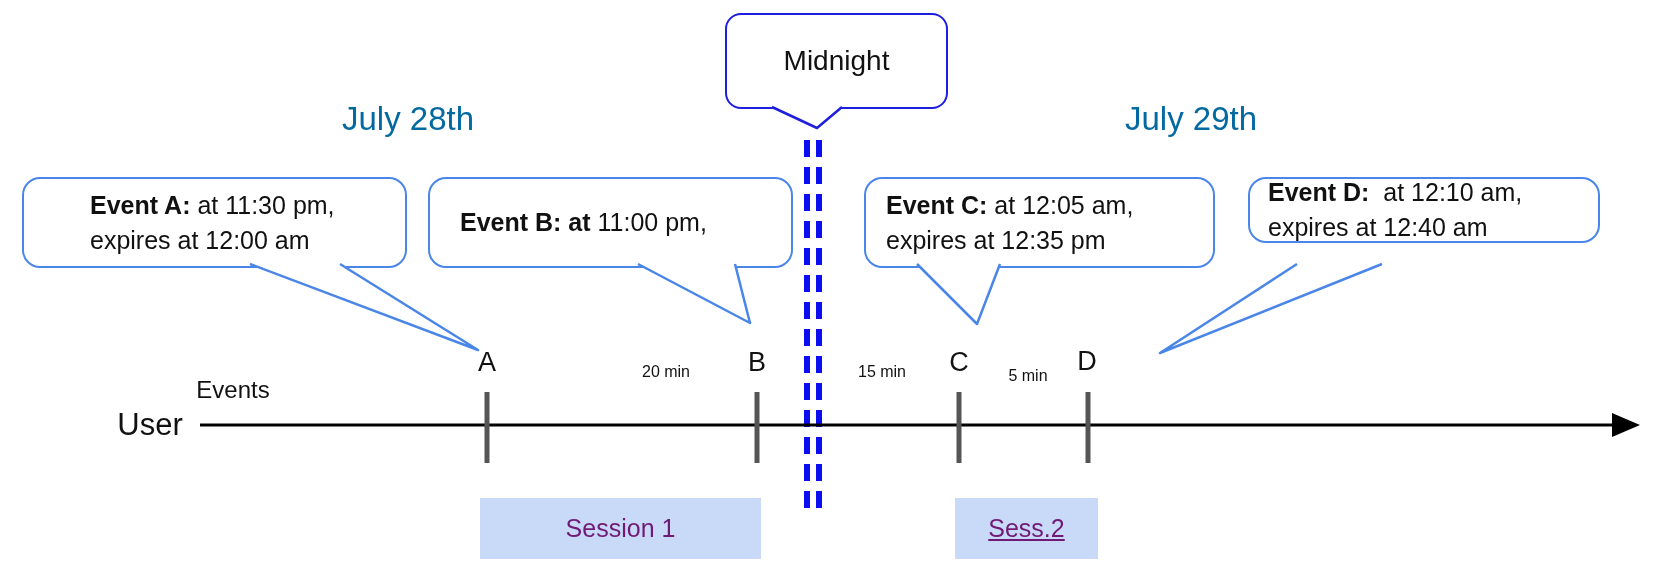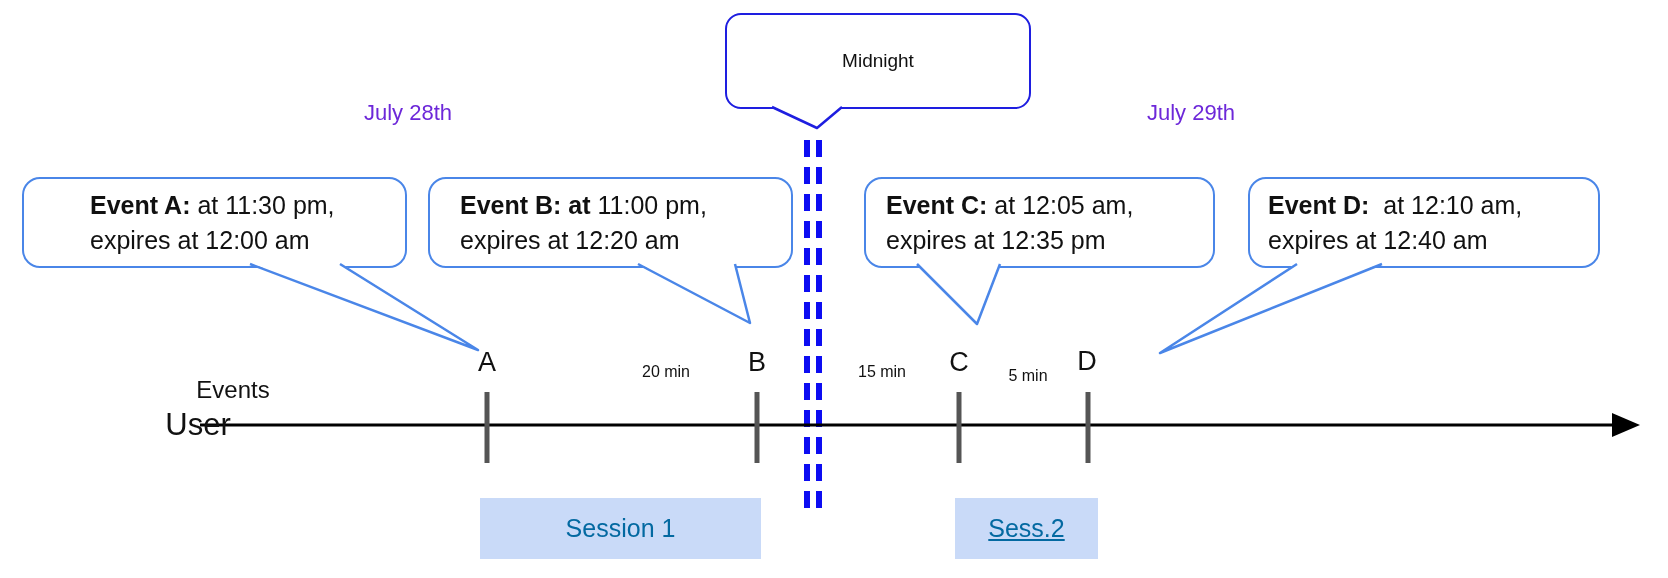--- a/index.html
+++ b/index.html
@@ -11,46 +11,46 @@
     --axis:#000000;
   }
   html,body{margin:0;padding:0;background:#fff;}
   #stage{
     position:relative;width:1668px;height:578px;background:#ffffff;overflow:hidden;
     font-family:"Liberation Sans", sans-serif;color:#111;
   }
   .abs{position:absolute;}
   .ctr{transform:translateX(-50%);white-space:nowrap;}
 
-  .date-label{font-size:22px;color:#6d28d9;}
+  .date-label{font-size:33px;color:#0369a1;}
   .events-label{font-size:24px;margin-top:24px;}
   .user-label{font-size:31px;}
   .tick-label{font-size:27px;}
   .interval-label{font-size:16px;}
 
   .callout{
     position:absolute;background:#fff;border:2.5px solid var(--event-border);
     border-radius:18px;box-sizing:border-box;
     display:flex;flex-direction:column;justify-content:center;
     font-size:25px;line-height:35px;
   }
   .callout .l1{white-space:pre;}
   .callout .l2{white-space:pre;}
   .callout .b{font-weight:bold;}
 
   .midnight-box{
-    position:absolute;left:725px;top:13px;width:306px;height:96px;
+    position:absolute;left:725px;top:13px;width:223px;height:96px;
     background:#fff;border:2.5px solid var(--midnight-border);border-radius:16px;
     box-sizing:border-box;display:flex;align-items:center;justify-content:center;
-    font-size:19px;
+    font-size:28px;
   }
 
   .session-box{
     position:absolute;top:498px;height:61px;background:var(--session-fill);
-    display:flex;align-items:center;justify-content:center;font-size:25px;color:#0369a1;
+    display:flex;align-items:center;justify-content:center;font-size:25px;color:#701a75;
   }
 
   svg.overlay{position:absolute;left:0;top:0;z-index:5;pointer-events:none;}
   .tail-fill{fill:#ffffff;stroke:none;}
   .tail-edge{fill:none;stroke:var(--event-border);stroke-width:2.5;stroke-linejoin:round;}
   .tail-edge-mid{fill:none;stroke:var(--midnight-border);stroke-width:2.5;stroke-linejoin:round;}
   .tick{stroke:var(--tick);stroke-width:5;}
   .axis-line{stroke:var(--axis);stroke-width:3;}
   .axis-head{fill:var(--axis);}
   .mid-dash{stroke:var(--midnight-dash);stroke-width:6;stroke-dasharray:17 10;}
@@ -68,29 +68,28 @@
     <span>Midnight</span>
   </div>
 
   <div class="callout" style="left:22px;top:177px;width:385px;height:91px;padding-left:66px;">
     <div class="l1"><span class="b">Event A:</span><span> at 11:30 pm,</span></div>
     <div class="l2">expires at 12:00 am</div>
   </div>
 
   <div class="callout" style="left:428px;top:177px;width:365px;height:91px;padding-left:30px;">
     <div class="l1"><span class="b">Event B: at</span><span> 11:00 pm,</span></div>
-    <div class="l2">expires at 12:20 am</div>
   </div>
 
   <div class="callout" style="left:864px;top:177px;width:351px;height:91px;padding-left:20px;">
     <div class="l1"><span class="b">Event C:</span><span> at 12:05 am,</span></div>
     <div class="l2">expires at 12:35 pm</div>
   </div>
 
-  <div class="callout" style="left:1248px;top:177px;width:352px;height:91px;padding-left:18px;">
+  <div class="callout" style="left:1248px;top:177px;width:352px;height:66px;padding-left:18px;">
     <div class="l1"><span class="b">Event D:</span><span>  at 12:10 am,</span></div>
     <div class="l2">expires at 12:40 am</div>
   </div>
 
   <div class="session-box" style="left:480px;width:281px;">
     <span>Session 1</span>
   </div>
   <div class="session-box" style="left:955px;width:143px;text-decoration:underline;">
     <span>Sess.2</span>
   </div>
@@ -118,21 +117,21 @@
     <line class="axis-line" x1="200" y1="425" x2="1614" y2="425"></line>
     <polygon class="axis-head" points="1612,413 1640,425 1612,437"></polygon>
 
     <line class="tick" x1="487" y1="392" x2="487" y2="463"></line>
     <line class="tick" x1="757" y1="392" x2="757" y2="463"></line>
     <line class="tick" x1="959" y1="392" x2="959" y2="463"></line>
     <line class="tick" x1="1088" y1="392" x2="1088" y2="463"></line>
   </svg>
 
   <div class="abs ctr events-label txt" style="left:233px;top:352px;">Events</div>
-  <div class="abs ctr user-label txt" style="left:150px;top:407px;margin-left:48px;">User</div>
+  <div class="abs ctr user-label txt" style="left:150px;top:407px;">User</div>
 
   <div class="abs ctr tick-label txt" style="left:487px;top:347px;">A</div>
   <div class="abs ctr tick-label txt" style="left:757px;top:347px;">B</div>
   <div class="abs ctr tick-label txt" style="left:959px;top:347px;">C</div>
   <div class="abs ctr tick-label txt" style="left:1087px;top:346px;">D</div>
 
   <div class="abs ctr interval-label txt" style="left:666px;top:363px;">20 min</div>
   <div class="abs ctr interval-label txt" style="left:882px;top:363px;">15 min</div>
   <div class="abs ctr interval-label txt" style="left:1028px;top:367px;">5 min</div>
 

